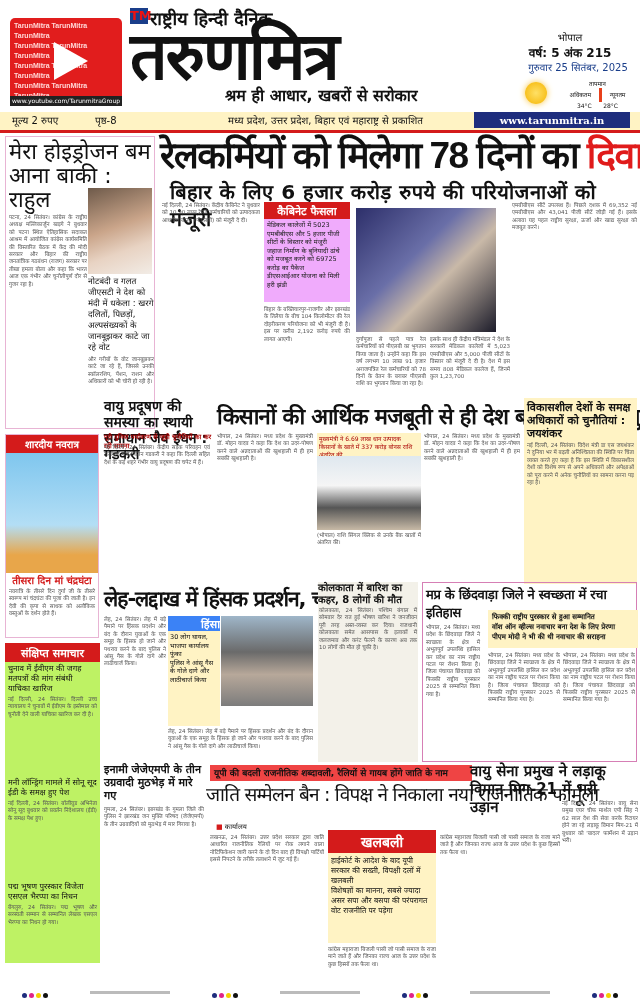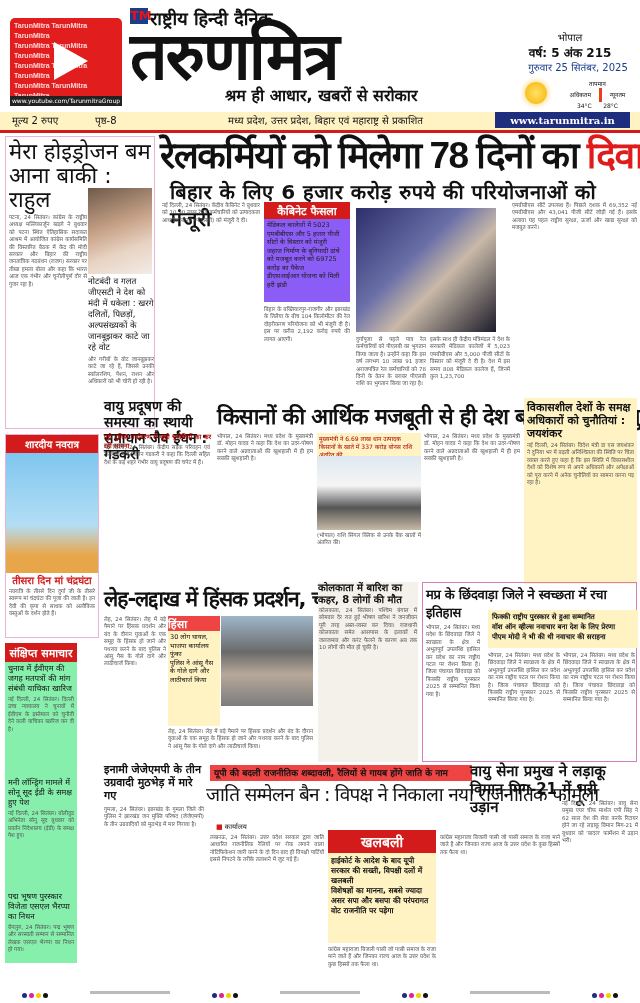--- a/index.html
+++ b/index.html
@@ -12,64 +12,64 @@
 .tag1{left:150px;top:6px;font-size:18px;font-weight:bold;color:#111}
 .mast{left:130px;top:24px;font-size:66px;font-weight:900;letter-spacing:-2px;line-height:66px;color:#111;font-family:"DejaVu Sans",sans-serif}
 .tagline{left:225px;top:84px;font-size:16px;font-weight:bold;color:#111}
 .city{left:520px;top:30px;width:100px;text-align:center;font-size:10px;font-weight:normal}
 .issue{left:500px;top:44px;width:140px;text-align:center;font-size:12px;font-weight:bold}
 .date{left:508px;top:60px;width:140px;text-align:center;font-size:10px;color:#1a3e8a}
 .sun{left:525px;top:82px;width:22px;height:22px;border-radius:50%;background:radial-gradient(#ffe066,#f5b400);box-shadow:0 0 6px #f9c846}
 .temp{left:555px;top:80px;width:85px;font-size:6px;text-align:center}
 .temp .bar{display:inline-block;width:3px;height:14px;background:#e8401b;vertical-align:middle;margin:0 6px}
 .strip{left:0;top:112px;width:640px;height:18px;background:#fff3c4;font-size:10px;line-height:18px}
-.strip .url{position:absolute;right:10px;top:0;width:135px;height:16px;background:#1e2d7d;color:#fff;font-weight:bold;text-align:center;font-family:"DejaVu Serif",serif}
+.strip .url{position:absolute;right:10px;top:0;width:156px;height:16px;background:#1e2d7d;color:#fff;font-weight:bold;text-align:center;font-family:"DejaVu Serif",serif}
 .redline{left:0;top:130px;width:640px;height:3px;background:#d41b1b}
 .hl1{left:160px;top:134px;font-size:37px;font-weight:bold;letter-spacing:-1.5px;line-height:44px;font-family:"Liberation Sans",sans-serif;white-space:nowrap}
 .hl1 .red{color:#e01b1b}
 .hl2{left:170px;top:178px;font-size:20px;font-weight:bold;color:#111;letter-spacing:0.5px}
 .lbox{left:5px;top:136px;width:150px;height:293px;border:1px solid #e8b4d4;padding:3px}
 .lbox h2{font-size:22px;line-height:24px;font-weight:normal}
 .txt{font-size:5.5px;line-height:7.4px;color:#555;text-align:justify}
 .photo-rahul{left:88px;top:188px;width:64px;height:86px;background:linear-gradient(160deg,#6e5a4a,#caa58a 45%,#e8d3c3 70%,#f2ece6)}
 .bullets{font-size:8.5px;line-height:11px;color:#111}
-.cabbox{left:264px;top:202px;width:86px;height:100px;background:#8b5cf6}
+.cabbox{left:264px;top:202px;width:86px;height:100px;background:#f0abfc}
 .cabhead{background:#d41b1b;color:#fff;font-weight:bold;font-size:11px;text-align:center;padding:1px 0}
 .cabbox ul{list-style:none;font-size:6.5px;line-height:8.5px;padding:2px 3px;color:#222}
 .photo-min{left:356px;top:208px;width:140px;height:124px;background:linear-gradient(135deg,#2d2f6a,#6a6fa8 40%,#c9b9a8 60%,#1c1c2a)}
 .navbox{left:5px;top:434px;width:94px;height:204px;border:1px solid #e8b4d4}
 .navhead{background:#d41b1b;color:#fff;font-size:10px;font-weight:bold;text-align:center;padding:2px}
 .devi{height:120px;background:linear-gradient(180deg,#7fc6ee,#b3def5 60%,#e8a64a 85%,#e8a64a)}
 .navtitle{color:#d41b1b;font-weight:bold;font-size:10px;text-align:center}
-.sbox{left:5px;top:643px;width:72px;height:320px;background:#86efac}
+.sbox{left:5px;top:643px;width:95px;height:320px;background:#bef264}
 .shead{background:#d41b1b;color:#fff;font-size:11px;font-weight:bold;text-align:center;padding:2px}
 .sbox h4{font-size:8px;line-height:10px;padding:2px 3px;font-weight:normal}
 .h-vayu{left:104px;top:398px;font-size:14px;line-height:16px;font-weight:bold;width:110px}
 .h-kisan{left:217px;top:400px;font-size:22px;font-weight:bold;letter-spacing:-0.8px;white-space:nowrap}
 .jbox{left:524px;top:398px;width:113px;height:186px;background:#fff3c4;padding:3px}
 .jbox h3{font-size:11px;line-height:13px;color:#111}
 .kisancap{left:317px;top:433px;width:104px;background:#fff3c4;font-size:6px;line-height:8px;padding:2px;color:#a00}
 .photo-kisan{left:317px;top:456px;width:104px;height:74px;background:linear-gradient(180deg,#dfe8ef,#f5f5f5 40%,#555 70%,#c7b9a6)}
 .h-leh{left:104px;top:584px;font-size:21px;font-weight:bold;letter-spacing:-1px;white-space:nowrap}
 .hinsabox{left:168px;top:616px;width:52px;height:110px;background:#fff3c4}
-.hinsahead{background:#ef4444;color:#fff;font-size:11px;font-weight:bold;text-align:left}
+.hinsahead{background:#3b82f6;color:#fff;font-size:11px;font-weight:bold;text-align:right}
 .hinsabox ul{list-style:none;font-size:6.5px;line-height:8.5px;padding:2px}
 .photo-leh{left:221px;top:616px;width:92px;height:90px;background:linear-gradient(180deg,#9fb6c9,#6a6a6a 40%,#b7a89a 65%,#7c7c7c)}
 .kolbox{left:318px;top:582px;width:100px;height:180px;background:#f3f1e9}
 .kolbox h3{font-size:10px;line-height:12px;font-weight:bold}
 .mpbox{left:422px;top:582px;width:215px;height:180px;border:1px solid #d67fb5}
 .mpbox h3{font-size:13px;font-weight:bold;padding:2px 3px;letter-spacing:-0.3px}
 .awardbox{left:488px;top:610px;width:150px;height:38px;background:#fff3c4;font-size:7px;line-height:10px;padding:2px 4px;color:#111;font-weight:bold}
 .jjmp{left:104px;top:763px;width:100px;font-size:11px;line-height:13px;font-weight:bold}
 .upstrip{left:210px;top:765px;width:262px;height:16px;background:#ef4444;font-size:9px;line-height:16px;padding-left:4px;white-space:nowrap;font-weight:bold}
 .h-jati{left:206px;top:781px;font-size:19px;font-weight:normal;letter-spacing:-0.8px;white-space:nowrap}
 .h-mig{left:470px;top:762px;width:160px;font-size:15px;line-height:18px;font-weight:bold}
 .kbbox{left:328px;top:830px;width:108px;height:113px;background:#fff3c4}
 .kbhead{background:#d41b1b;color:#fff;font-size:14px;font-weight:bold;text-align:center;padding:2px}
-.kbbox ul{list-style:none;font-size:7.5px;line-height:10px;padding:3px;font-weight:bold}
+.kbbox ul{list-style:none;font-size:7.5px;line-height:10px;padding:3px;font-weight:normal}
 .footer{left:0;top:987px;width:640px;height:10px;display:flex;align-items:center;justify-content:space-around}
 .dots span{display:inline-block;width:5px;height:5px;border-radius:50%;margin:0 1px}
 .gline{display:inline-block;width:80px;height:3px;background:#bbb}
 </style>
 </head>
 <body>
 
 <div class="abs yt">
   <div>TarunMitra TarunMitra TarunMitra</div>
   <div>TarunMitra TarunMitra TarunMitra</div>

